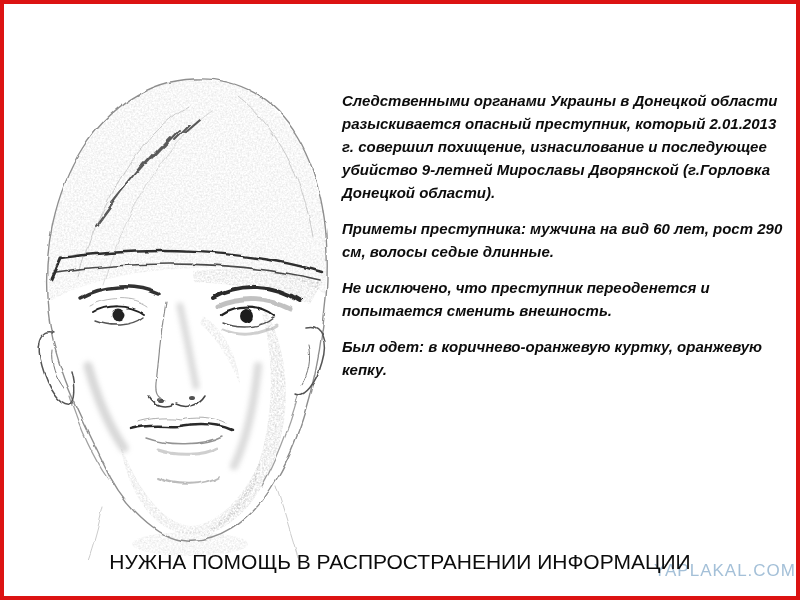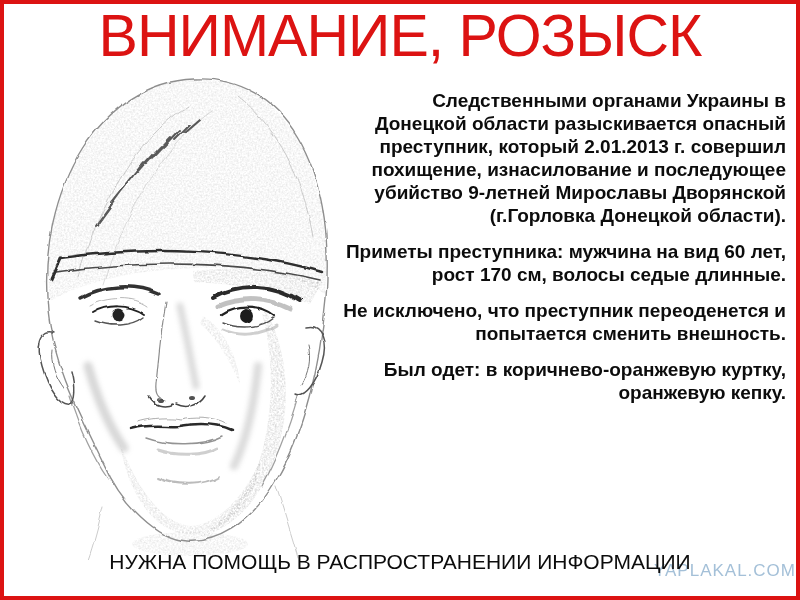--- a/index.html
+++ b/index.html
@@ -32,25 +32,26 @@
   .main{
     position:absolute;
     top:62px;left:4px;right:6px;bottom:40px;
     display:flex;
   }
   .sketch-wrap{flex:0 0 330px;width:330px;}
   .sketch-wrap svg{display:block;width:330px;height:494px;}
   .info{flex:1;padding:23px 4px 0 4px;}
   .info p{
     margin:0 0 13px 0;
-    text-align:right;
-    font-size:19px;
+    text-align:left;
+    font-size:15px;
     font-weight:700;
     line-height:23px;
     color:var(--text-black);
+    font-style:italic;
   }
   .footer{
     position:absolute;
     left:0;right:0;bottom:22px;
     text-align:center;
     font-size:21px;
     font-weight:400;
     color:var(--text-black);
     z-index:2;
   }
@@ -62,21 +63,20 @@
     letter-spacing:1px;
     color:var(--watermark-blue);
     z-index:1;
   }
 </style>
 </head>
 <body>
 
 <div class="poster">
 
-  <h1 class="title">ВНИМАНИЕ, РОЗЫСК</h1>
 
   <div class="main">
 
     <div class="sketch-wrap">
       <svg viewBox="0 0 330 494" aria-hidden="true">
         <defs>
           <filter id="rough" x="-8%" y="-8%" width="116%" height="116%">
             <feTurbulence type="fractalNoise" baseFrequency="0.035" numOctaves="4" seed="5" result="n"></feTurbulence>
             <feDisplacementMap in="SourceGraphic" in2="n" scale="5" xChannelSelector="R" yChannelSelector="G"></feDisplacementMap>
           </filter>
@@ -156,21 +156,21 @@
           <path stroke="#777777" stroke-width="1.2" opacity="0.7" d="M 290 330 C 280 365 268 395 254 420"></path>
 
           <path stroke="#999999" stroke-width="1" opacity="0.5" d="M 95 440 C 90 462 85 480 80 494"></path>
           <path stroke="#999999" stroke-width="1" opacity="0.5" d="M 268 420 C 276 445 284 470 290 492"></path>
         </g>
       </svg>
     </div>
 
     <div class="info">
       <p>Следственными органами Украины в Донецкой области разыскивается опасный преступник, который 2.01.2013 г. совершил похищение, изнасилование и последующее убийство 9-летней Мирославы Дворянской (г.Горловка Донецкой области).</p>
-      <p>Приметы преступника: мужчина на вид 60 лет, рост 170 см, волосы седые длинные.</p>
+      <p>Приметы преступника: мужчина на вид 60 лет, рост 290 см, волосы седые длинные.</p>
       <p>Не исключено, что преступник переоденется и попытается сменить внешность.</p>
       <p>Был одет: в коричнево-оранжевую куртку, оранжевую кепку.</p>
     </div>
 
   </div>
 
   <div class="footer">НУЖНА ПОМОЩЬ В РАСПРОСТРАНЕНИИ ИНФОРМАЦИИ</div>
   <div class="watermark">YAPLAKAL.COM</div>
 
 </div>

